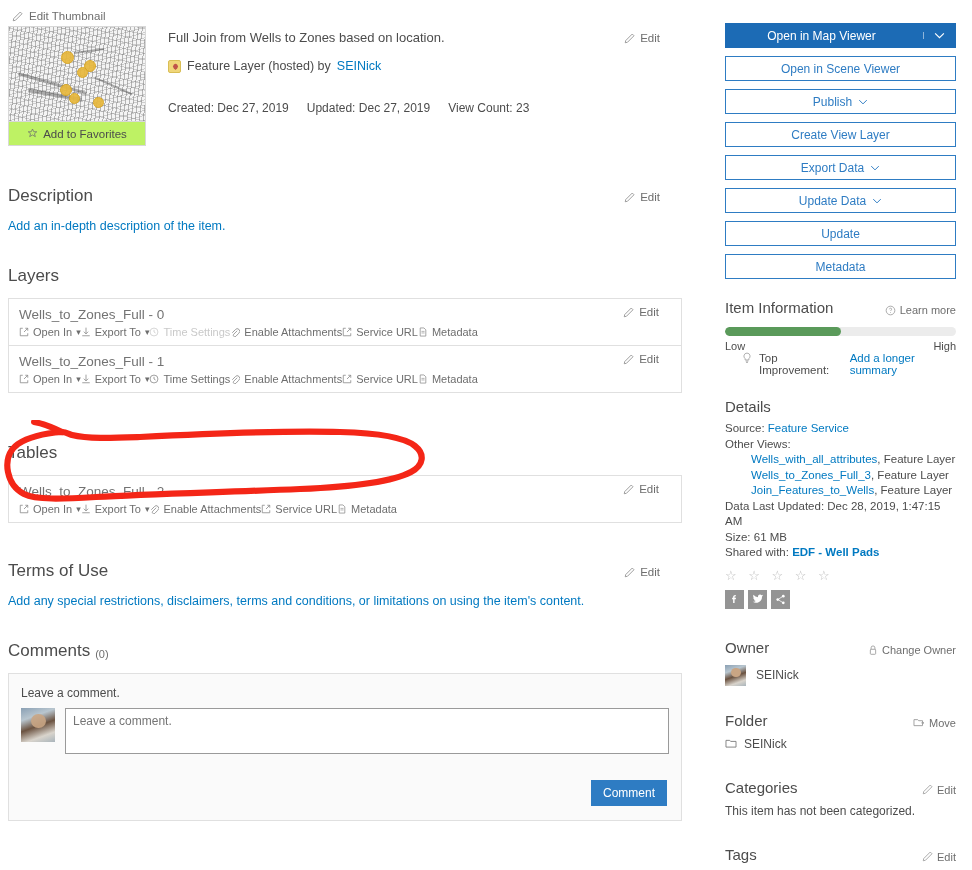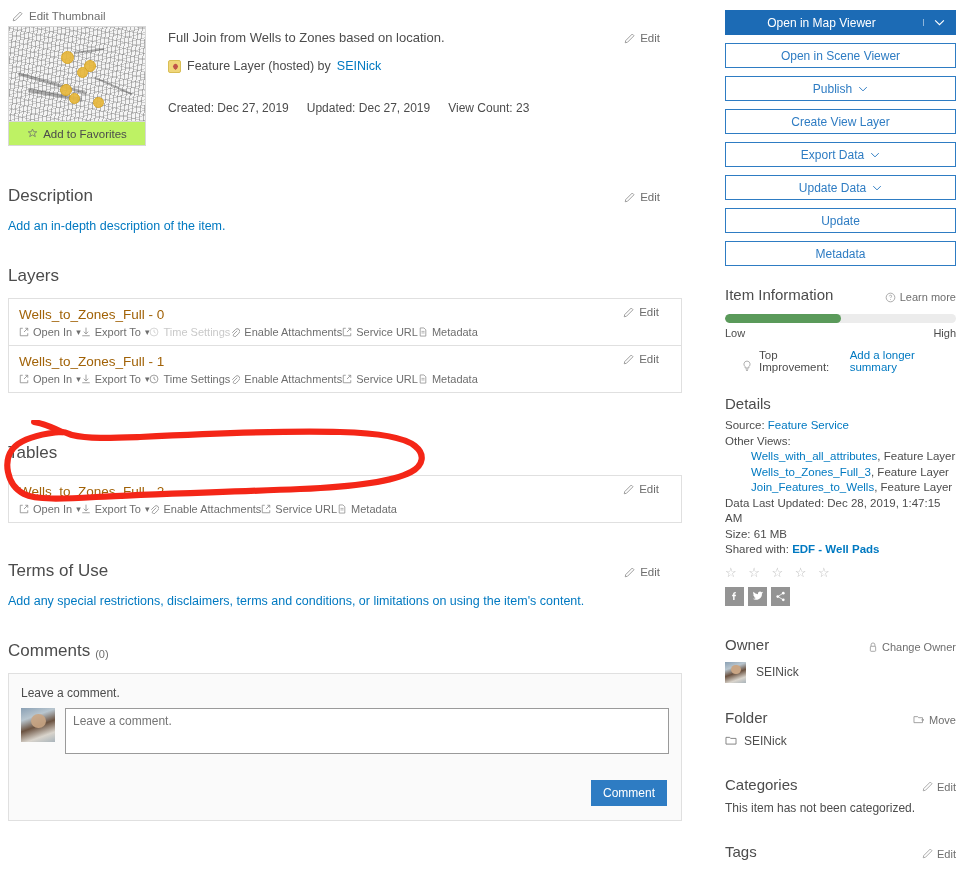--- a/index.html
+++ b/index.html
@@ -94,21 +94,21 @@
   a.blue { text-decoration:none; }
   .link-text { color:#0079c1; font-size:12.5px; }
 
   
   .card {
     border:1px solid #e0e0e0; background:#fff;
     position:relative;
   }
   .card + .card { border-top:none; }
   .card-inner { padding: 8px 10px 7px 10px; }
-  .card-title { font-size:13.5px; color:#a16207; margin-bottom:4px; }
+  .card-title { font-size:13.5px; color:#737373; margin-bottom:4px; }
   .card-actions { display:flex; align-items:center; font-size:11px; color:#6e6e6e; }
   .act { display:inline-flex; align-items:center; gap:4px; white-space:nowrap; }
   .act.disabled { color:#c9c9c9; }
   .card .edit-abs { top:7px; }
 
   
   .comment-box {
     border:1px solid #e0e0e0; background:#fafafa;
     padding:12px 12px 14px 12px;
   }
@@ -130,21 +130,21 @@
   }
   .btn-primary {
     background:#2e7cc3; color:#fff; border:none;
     font-family:"Liberation Sans", sans-serif; font-size:12px;
     padding:6px 12px; cursor:pointer;
   }
   .comment-foot { display:flex; justify-content:flex-end; margin-top:26px; padding-right:2px; }
 
   
   .right-col {
-    position:absolute; right:0; top:0; width:257px; height:620px;
+    position:absolute; right:0; top:13px; width:257px; height:620px;
     padding: 10px 16px 0 10px;
   }
   .btn-stack { display:flex; flex-direction:column; gap:8px; }
   .sbtn {
     height:25px; border:1px solid #2e7cc3; background:#fff; color:#2e7cc3;
     font-size:12px; display:flex; align-items:center; justify-content:center;
     gap:6px; cursor:pointer; font-family:"Liberation Sans", sans-serif;
   }
   .sbtn.filled { background:#1c6bb5; border-color:#1c6bb5; color:#fff; padding:0; }
   .sbtn.split { display:flex; }
@@ -156,21 +156,21 @@
   .chev { font-size:9px; line-height:1; display:inline-block; }
 
   .rsec { margin-top: 20px; }
   .rsec-head { display:flex; align-items:flex-end; justify-content:space-between; }
   .rsec-title { font-size:15px; color:#4c4c4c; }
   .mini-link { display:inline-flex; align-items:center; gap:4px; font-size:11px; color:#6e6e6e; cursor:pointer; }
 
   .meter { height:9px; border-radius:5px; background:#ececec; margin-top:11px; overflow:hidden; }
   .meter-fill { height:100%; background:#5a9a5a; border-radius:5px; }
   .meter-labels { display:flex; justify-content:space-between; font-size:11px; color:#4c4c4c; margin-top:4px; }
-  .improve-row { display:flex; align-items:flex-end; gap:6px; font-size:11.5px; margin-top:10px; padding-left:16px; }
+  .improve-row { display:flex; align-items:flex-start; gap:6px; font-size:11.5px; padding-left:16px; }
 
   .details-list { font-size:11.5px; line-height:15.5px; margin-top:6px; }
   .other-view { padding-left:26px; }
   .stars { color:#bdbdbd; font-size:13px; letter-spacing:4px; margin-top:7px; }
   .socials { display:flex; gap:4px; margin-top:7px; }
   .soc {
     width:19px; height:19px; background:#949494; color:#fff;
     display:flex; align-items:center; justify-content:center; font-size:11px; cursor:pointer;
   }
   .owner-row { display:flex; align-items:center; gap:10px; margin-top:9px; }

